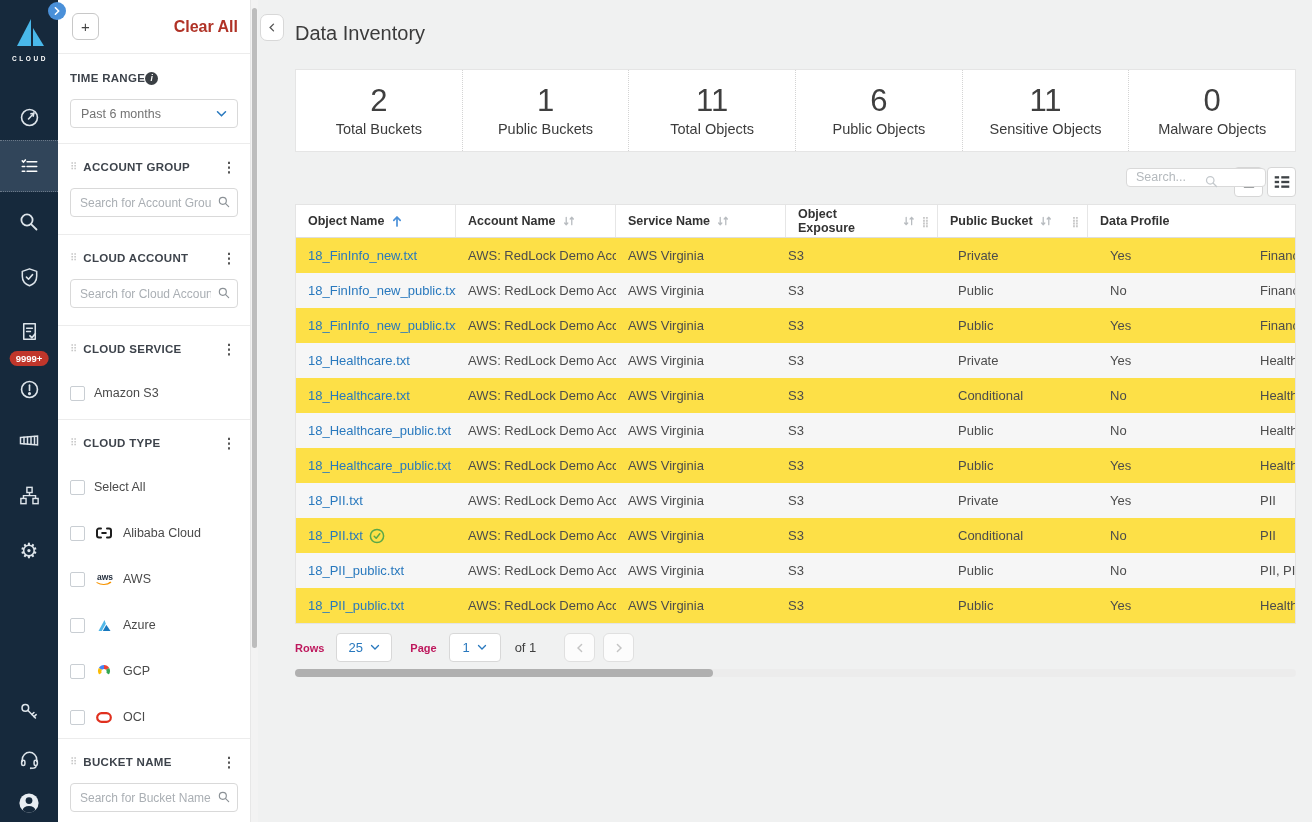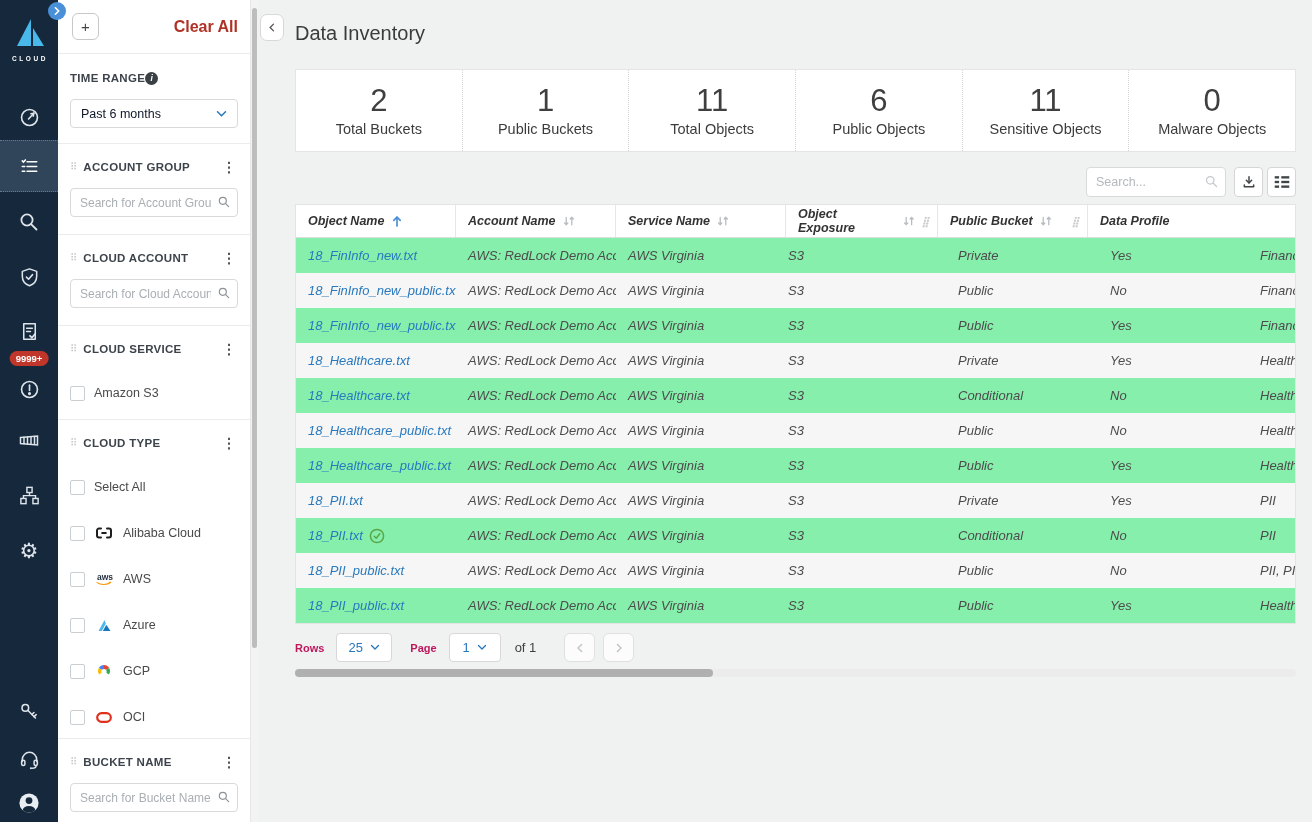--- a/index.html
+++ b/index.html
@@ -27,21 +27,21 @@
   .clear-all { font-size:16px; font-weight:700; color:#b03226; cursor:pointer; }
   .section { border-bottom:1px solid #ececec; padding:15px 12px 17px 12px; }
   .sec-head { display:flex; align-items:center; height:15px; }
   .drag-dots { color:#c5c5c5; font-size:10px; margin-right:6px; line-height:1; }
   .sec-title { flex:1; font-size:11.5px; font-weight:700; color:#3d434b; letter-spacing:.3px; }
   .kebab { color:#555; font-size:14px; font-weight:700; cursor:pointer; line-height:1; padding:0 2px; }
   .tr-label-row { display:flex; align-items:center; height:14px; }
   .tr-label { font-size:11.5px; font-weight:700; color:#3d434b; letter-spacing:.3px; }
   .info-dot { width:13px; height:13px; border-radius:50%; background:#3a3f44; color:#fff; font-size:8.5px; font-weight:700; display:flex; align-items:center; justify-content:center; font-style:italic; }
   .dropdown { margin-top:14px; height:29px; border:1px solid #d9d9d9; border-radius:4px; background:#fff; display:flex; align-items:center; justify-content:space-between; padding:0 10px; cursor:pointer; }
-  .dropdown span { font-size:12.5px; color:#0f172a; }
+  .dropdown span { font-size:12.5px; color:#737373; }
   .search-wrap { position:relative; margin-top:14px; }
   .search-wrap input { width:100%; height:29px; border:1px solid #d9d9d9; border-radius:4px; padding:0 26px 0 9px; font-size:12px; color:#555; font-family:"Liberation Sans", sans-serif; }
   .search-wrap input::placeholder { color:#aaafb4; }
   .search-wrap .mag { position:absolute; right:7px; top:7px; }
   .cb-row { display:flex; align-items:center; gap:9px; margin-top:28px; height:18px; }
   .cb-row:first-of-type { margin-top:13px; }
   .checkbox { width:15px; height:15px; border:1px solid #c9ced3; border-radius:2px; background:#fff; flex:0 0 auto; cursor:pointer; }
   .cb-label { font-size:12.5px; color:#4a4a4a; }
   .ct-logo { width:20px; height:16px; display:flex; align-items:center; justify-content:center; flex:0 0 auto; }
   .fp-scrollbar { position:absolute; right:0; top:0; bottom:0; width:8px; background:#f3f3f3; border-left:1px solid #e7e7e7; }
@@ -51,27 +51,27 @@
   .main { position:absolute; left:258px; top:0; width:1054px; height:822px; background:#f0f1f1; }
   .collapse-tab { position:absolute; left:2px; top:14px; width:24px; height:27px; background:#fff; border:1px solid #d8d8d8; border-radius:7px; display:flex; align-items:center; justify-content:center; cursor:pointer; }
   .page-title { margin:22px 0 0 37px; font-size:20px; font-weight:500; color:#3b3b3b; }
   .stats-card { margin:24px 0 0 37px; width:1001px; height:83px; background:#fff; border:1px solid #e5e5e5; display:flex; }
   .stat { flex:1; display:flex; flex-direction:column; align-items:center; justify-content:center; }
   .stat + .stat { border-left:1px dotted #d4d4d4; }
   .stat-value { font-size:31px; font-weight:500; color:#3f3f3f; line-height:1.1; }
   .stat-label { font-size:14.5px; color:#3c3c3c; margin-top:3px; }
   .toolbar { margin:15px 0 0 37px; width:1001px; height:30px; display:flex; justify-content:flex-end; align-items:center; gap:4px; }
   .tb-search { position:relative; width:140px; height:30px; margin-right:4px; }
-  .tb-search input { width:100%; height:30px; border:1px solid #d9d9d9; border-radius:4px; padding:0 26px 0 9px; font-size:12.5px; color:#555; font-family:"Liberation Sans", sans-serif; }
+  .tb-search input { width:100%; height:19px; border:1px solid #d9d9d9; border-radius:4px; padding:0 26px 0 9px; font-size:12.5px; color:#555; font-family:"Liberation Sans", sans-serif;margin-left:40px; }
   .tb-search input::placeholder { color:#b4b9bd; }
   .tb-search .mag { position:absolute; right:7px; top:7px; }
   .icon-btn { width:29px; height:30px; border:1px solid #d6d6d6; border-radius:4px; background:#fff; display:flex; align-items:center; justify-content:center; cursor:pointer; }
 
   
-  .table-wrap { margin:7px 0 0 37px; width:1001px; border:1px solid #e4e4e4; background:#86efac; overflow:hidden;font-style:italic; }
+  .table-wrap { margin:7px 0 0 37px; width:1001px; border:1px solid #e4e4e4; background:#fde047; overflow:hidden; }
   .t-inner { width:1152px; }
   .thead { display:flex; height:33px; border-bottom:1px solid #dedede; background:#fff; }
   .th { display:flex; align-items:center; gap:7px; padding:0 8px 0 12px; border-right:1px solid #e6e6e6; font-size:12.5px; font-weight:700; color:#333; }
   .th:last-child { border-right:none; }
   .col-handle { margin-left:auto; color:#c9c9c9; font-size:10px; }
   .tbody .tr { display:flex; height:35px; align-items:center; }
   .tbody .tr:nth-child(even) { background:#f6f6f6; }
   .td { padding:0 8px 0 12px; font-size:13px; color:#4c4c4c; white-space:nowrap; overflow:hidden; display:flex; align-items:center; }
   .td a { color:#2979be; text-decoration:none; }
   .c0{width:160px;flex:0 0 160px;} .c1{width:160px;flex:0 0 160px;} .c2{width:160px;flex:0 0 160px;}

